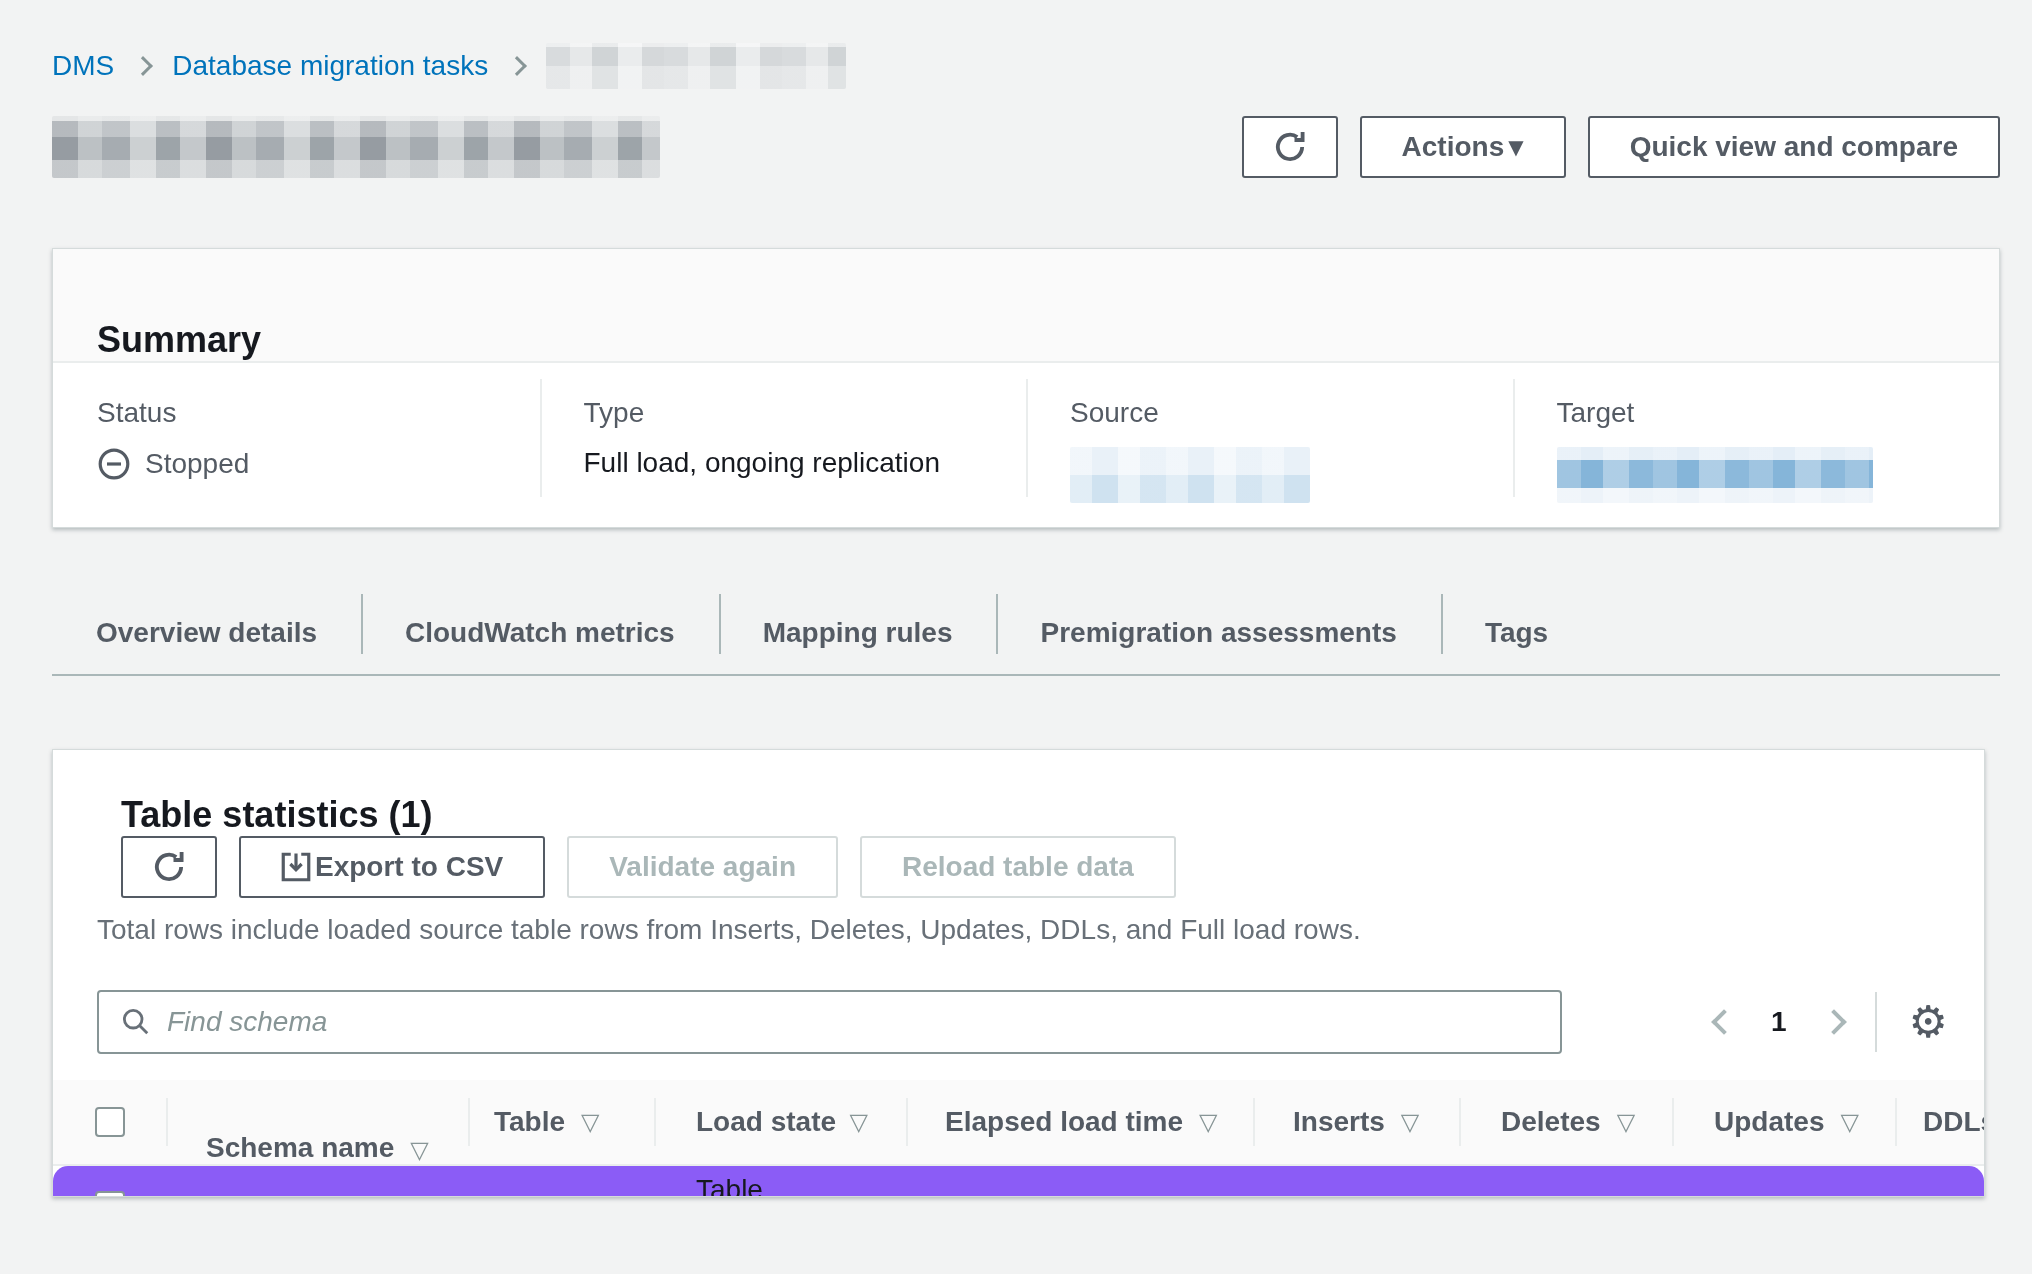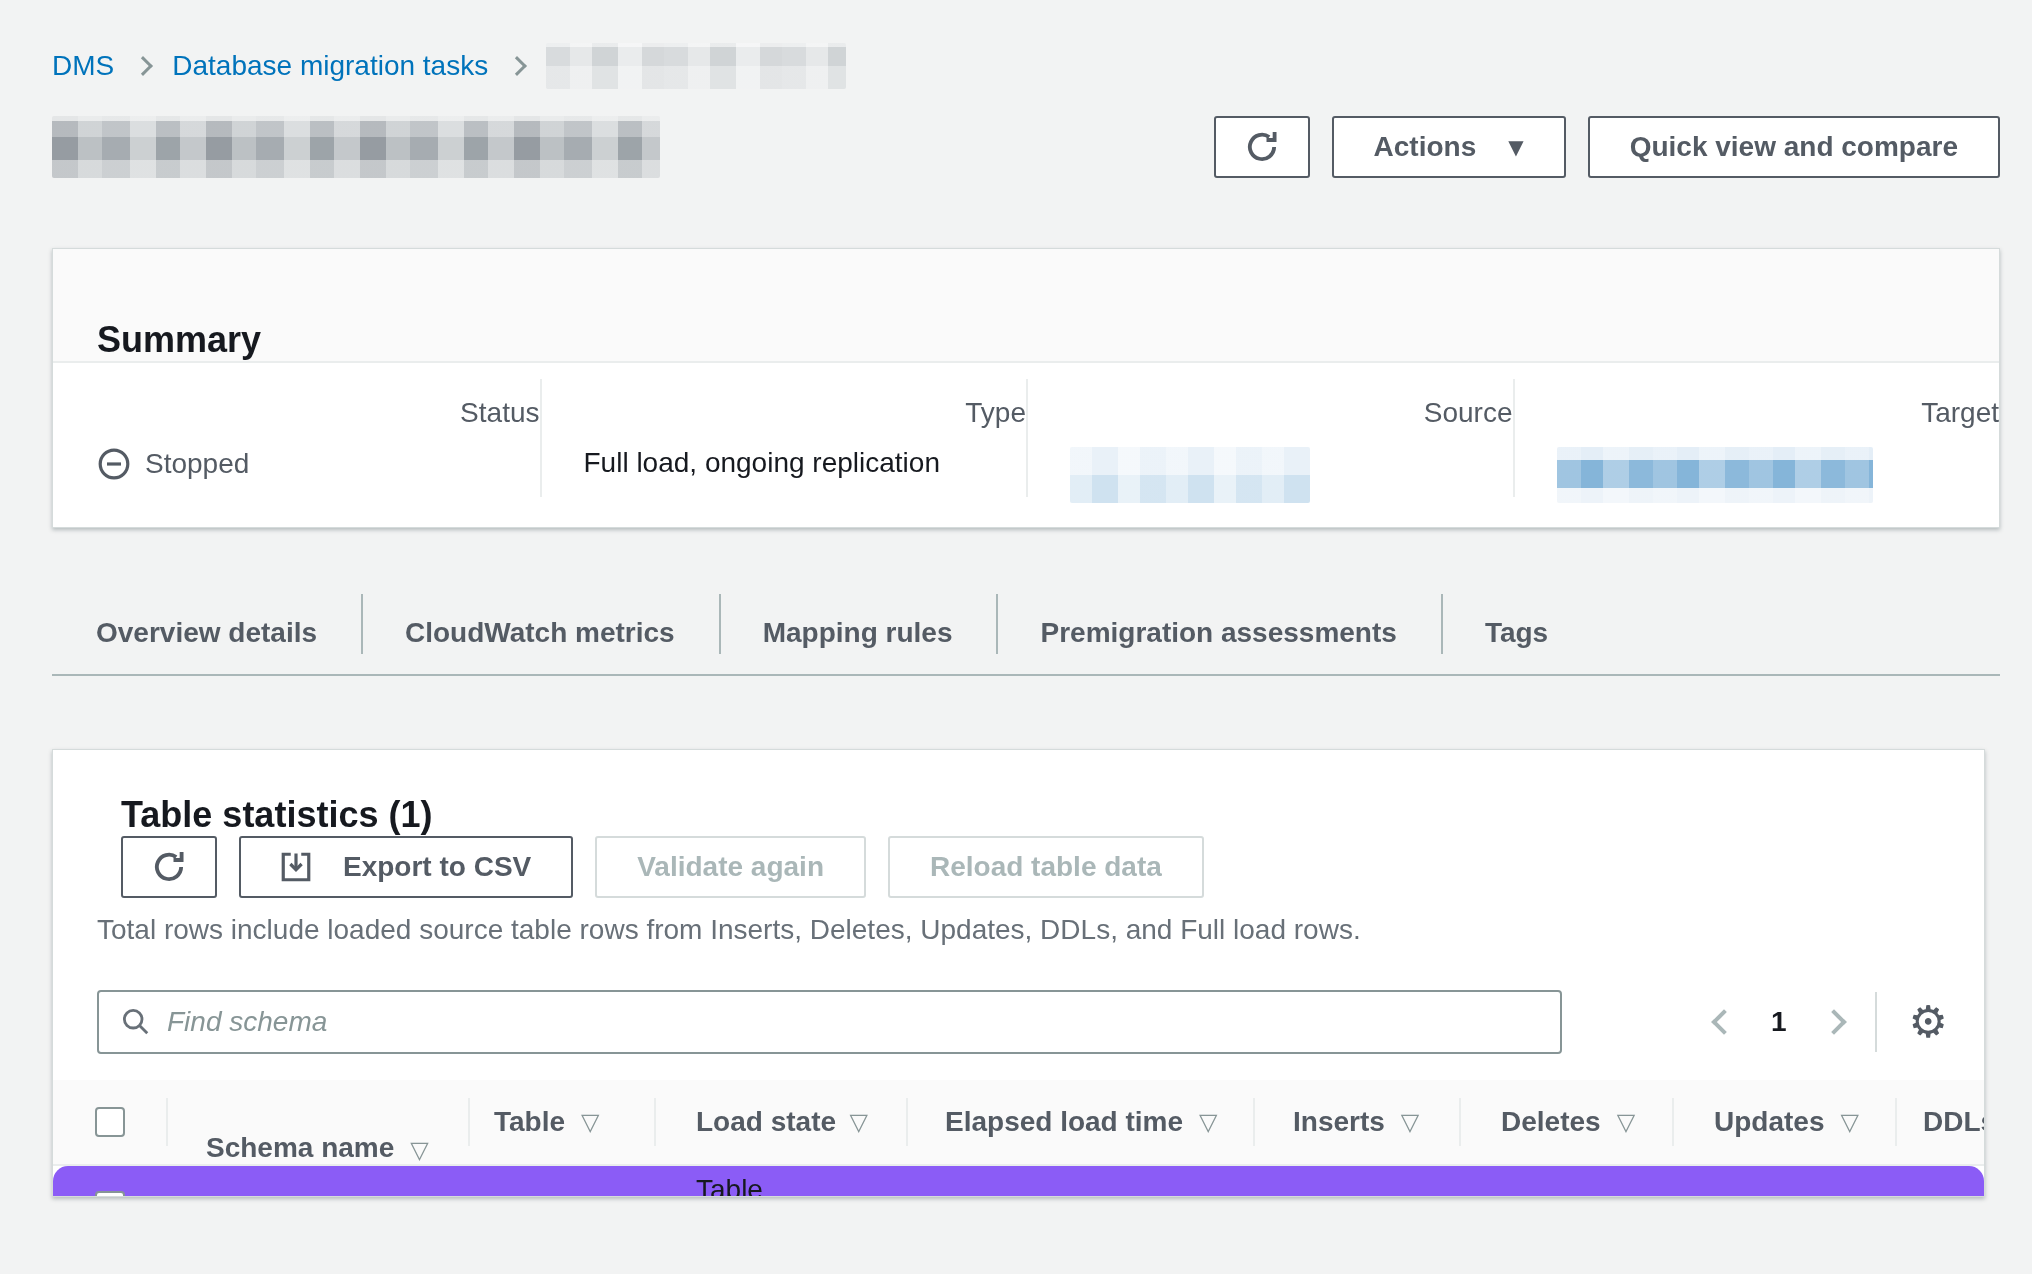--- a/index.html
+++ b/index.html
@@ -41,34 +41,34 @@
       repeating-linear-gradient(90deg, rgba(255,255,255,.22) 0 24px, rgba(255,255,255,0) 24px 46px, rgba(255,255,255,.34) 46px 72px, rgba(255,255,255,.06) 72px 96px),
       linear-gradient(180deg, #e4eef7 0 24%, #85b5d9 24% 74%, #edf3f9 74% 100%);
   }
 
   
   .title-row { margin-top:26px; display:flex; justify-content:space-between; align-items:center; height:62px; }
   .title-actions { display:flex; gap:22px; }
   .btn {
     height:62px; background:#fff; border:2px solid #545b64; border-radius:3px;
     color:#545b64; font-weight:bold; font-size:28px; font-family:"Liberation Sans",sans-serif;
-    padding:0 40px; display:inline-flex; align-items:center; justify-content:center; gap:32px; cursor:pointer;
+    padding:0 40px; display:inline-flex; align-items:center; justify-content:center; gap:4px; cursor:pointer;
   }
   .btn-icon { width:96px; padding:0; }
   .btn-disabled { border-color:#d5dbdb; color:#aab7b8; cursor:default; }
   .caret-down { font-family:"DejaVu Sans",sans-serif; font-size:20px; line-height:1; }
 
   
   .card { background:#fff; border:1px solid #d5dbdb; box-shadow:0 2px 4px rgba(0,28,36,.25); }
   .summary-card { margin-top:70px; height:280px; }
   .card-header { height:114px; background:#fafafa; border-bottom:2px solid #eaeded; display:flex; align-items:flex-end; padding-left:44px; }
   .card-header h2 { font-size:36px; font-weight:bold; color:#16191f; }
 
   .summary-body { display:flex; height:162px; }
-  .summary-col { width:25%; padding:34px 0 0 44px; position:relative;text-align:right; }
+  .summary-col { width:25%; padding:34px 0 0 44px; position:relative; }
   .summary-col + .summary-col::before { content:""; position:absolute; left:0; top:16px; width:2px; height:118px; background:#eaeded; }
   .field-label { color:#545b64; }
   .field-value { margin-top:18px; display:flex; align-items:center; gap:14px; }
   .status-text { color:#545b64; }
 
   
   .tabs { margin-top:64px; height:84px; display:flex; border-bottom:2px solid #aab7b8; }
   .tab { position:relative; padding:0 44px; display:flex; align-items:center; font-weight:bold; color:#545b64; cursor:pointer; }
   .tab + .tab::before { content:""; position:absolute; left:0; top:2px; width:2px; height:60px; background:#aab7b8; }
   .tab-active { color:#ec7211; }

